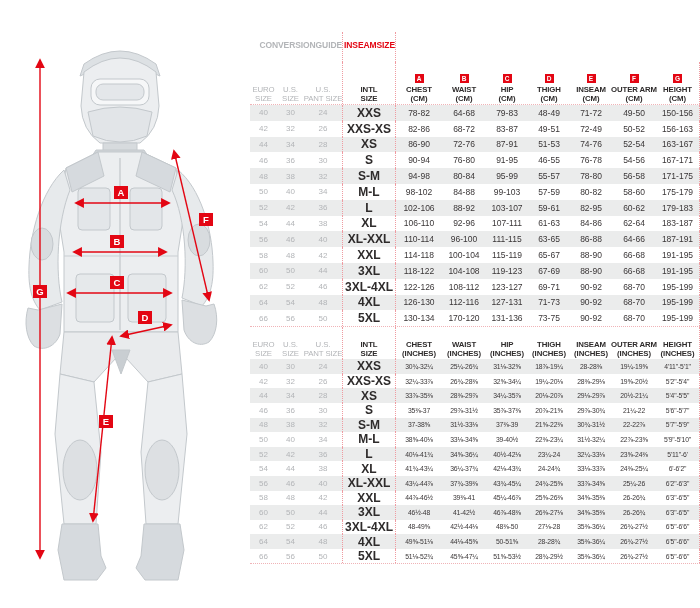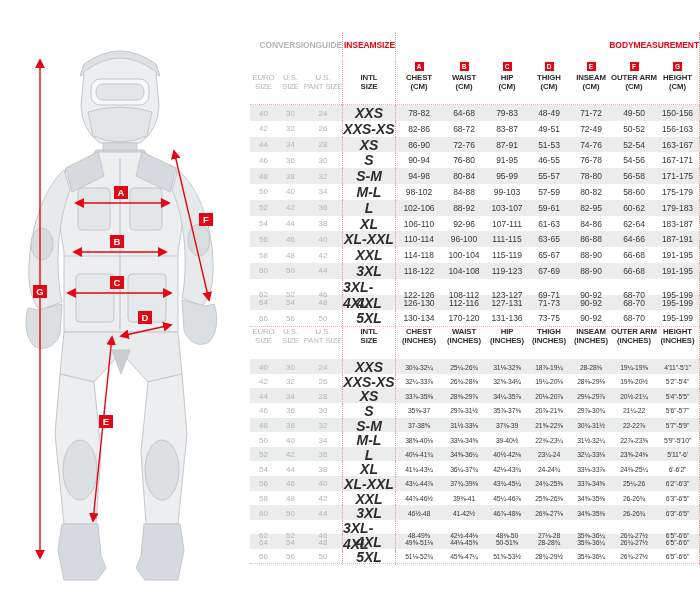--- a/index.html
+++ b/index.html
@@ -11,32 +11,32 @@
   .grid-row{display:grid;grid-template-columns:27px 27px 38px 54px 46px 44px 42px 42px 42px 44px 44px;align-items:stretch;}
   .group-row{height:30px;}
   .gcell{display:flex;flex-direction:row;justify-content:flex-end;align-items:center;height:100%;padding-bottom:2px;box-sizing:border-box;}
   .gl{font-weight:700;font-size:8.5px;line-height:1.15;text-align:center;letter-spacing:-0.1px;}
   .conv{grid-column:1/4;color:#b3b5b8;}
   .prod{grid-column:4/5;color:#e30613;}
   .bodym{grid-column:5/12;color:#e30613;}
 
   .head-row.cmhead{height:42px;}
   .head-row.inhead{height:32px;}
-  .hcell{display:flex;flex-direction:column;justify-content:flex-end;align-items:center;padding-bottom:13px;box-sizing:border-box;}
+  .hcell{display:flex;flex-direction:column;justify-content:flex-end;align-items:center;padding-bottom:0;box-sizing:border-box;}
   .hl{line-height:1.15;font-size:7.8px;text-align:center;white-space:nowrap;letter-spacing:-0.1px;}
   .gray .hl{color:#b3b5b8;font-weight:400;}
   .dark .hl{color:#2e2b2b;font-weight:700;}
   .letter-box{width:9px;height:9px;background:#e30613;color:#fff;font-size:6.5px;font-weight:700;display:flex;align-items:center;justify-content:center;margin-bottom:3px;}
 
   .cm-row{height:15.8px;}
   .in-row{height:14.6px;}
   .stripe{background:#ebecec;}
   .cellv{display:flex;align-items:center;justify-content:center;height:100%;box-sizing:border-box;}
   .gray8{color:#b3b5b8;font-size:8px;}
-  .intl{font-weight:700;font-size:14px;color:#2e2b2b;font-style:italic;}
+  .intl{font-weight:700;font-size:12px;color:#2e2b2b;}
   .mv{font-size:8.5px;color:#3a3637;white-space:nowrap;}
   .iv{font-size:6.8px;color:#3a3637;letter-spacing:-0.15px;white-space:nowrap;}
 
   .b-intl{border-left:1px dotted #ef9ba1;border-right:1px dotted #ef9ba1;}
   .b-right{border-right:1px dotted #ef9ba1;}
   .hline{border-bottom:1px dotted #f0b3b7;}
 </style>
 </head>
 <body>
 
@@ -139,24 +139,20 @@
   <div class="table-pane">
     <div class="grid-row group-row">
       <div class="gcell conv">
         <div class="gl">CONVERSION</div>
         <div class="gl">GUIDE</div>
       </div>
       <div class="gcell prod b-intl">
         <div class="gl">INSEAM</div>
         <div class="gl">SIZE</div>
       </div>
-      <div class="gcell bodym b-right">
-        <div class="gl">BODY</div>
-        <div class="gl">MEASUREMENT</div>
-      </div>
     </div>
     <div id="grid">
         <div class="grid-row head-row cmhead hline">
           <div class="hcell gray">
             <div class="hl">EURO</div>
             <div class="hl">SIZE</div>
           </div>
           <div class="hcell gray">
             <div class="hl">U.S.</div>
             <div class="hl">SIZE</div>

